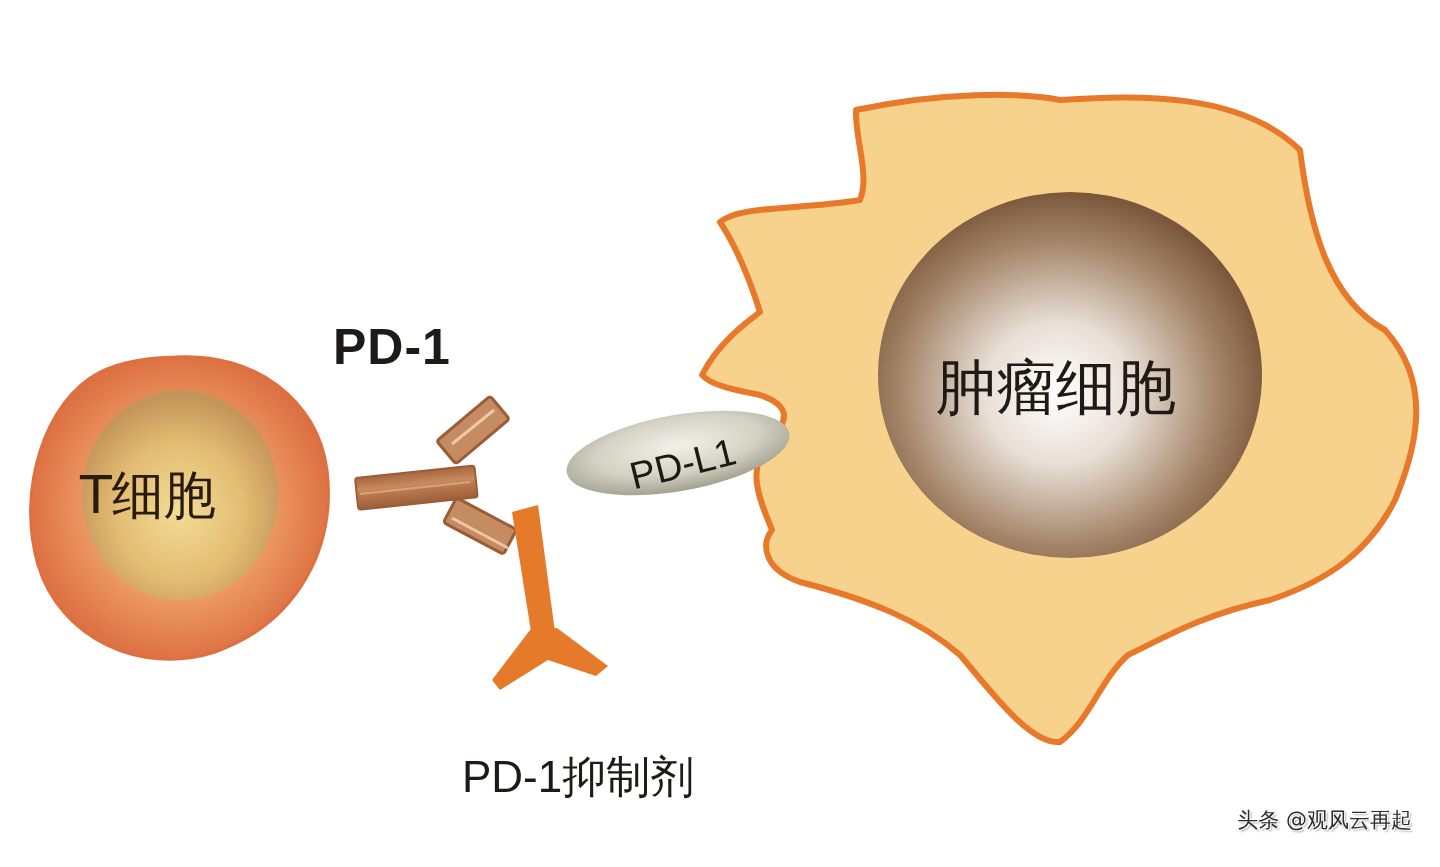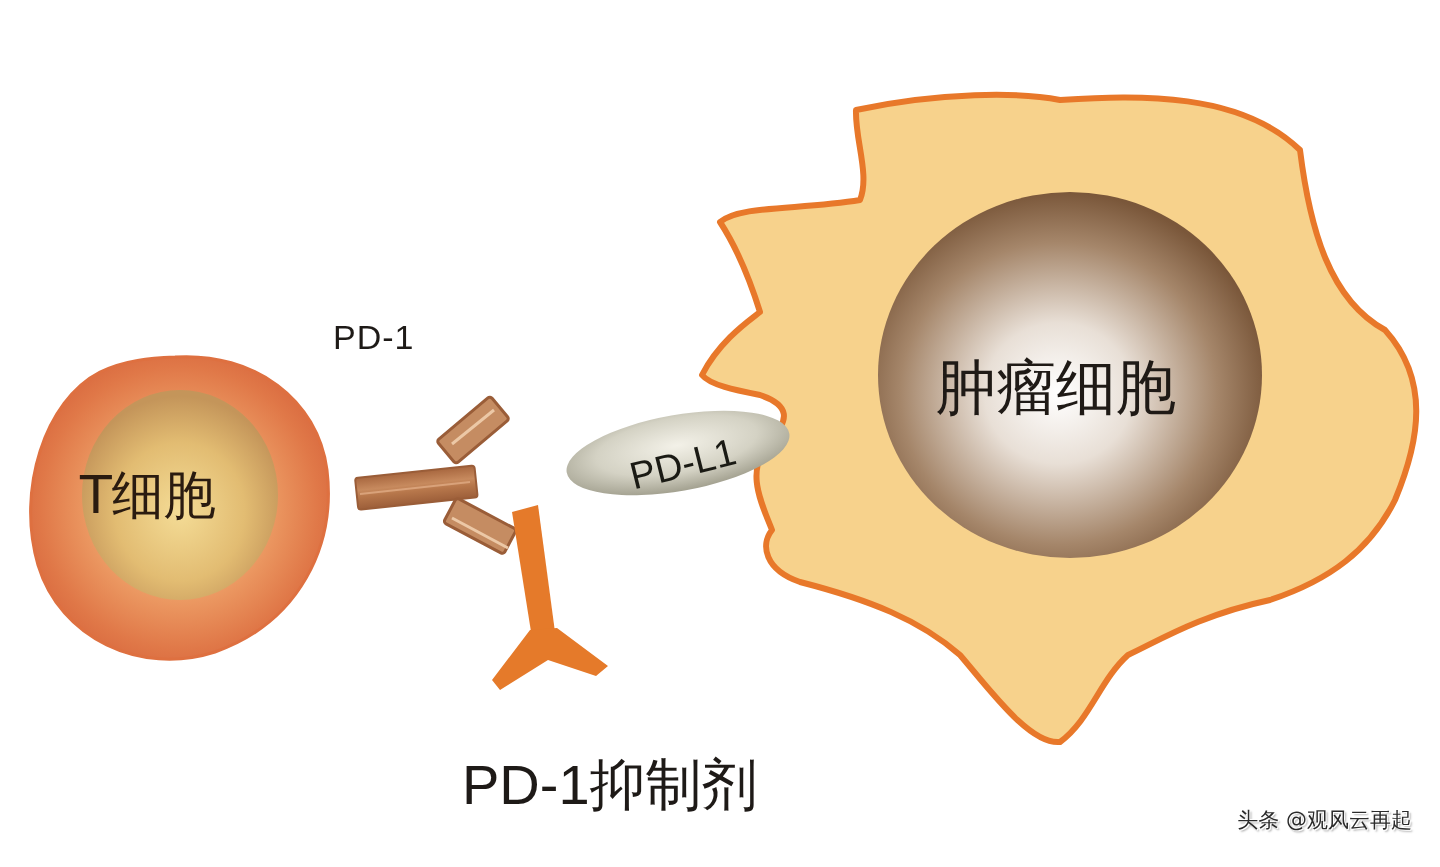--- a/index.html
+++ b/index.html
@@ -1,20 +1,20 @@
 <!DOCTYPE html>
 <html><head>
 <meta charset="utf-8">
 <style>
   html, body { margin: 0; padding: 0; background: #ffffff; }
   body { width: 1440px; height: 867px; position: relative; overflow: hidden; font-family: "DejaVu Sans", sans-serif; }
   #diagram { position: absolute; left: 0; top: 0; width: 1440px; height: 867px; }
   .label-html { position: absolute; color: #1e1a17; white-space: nowrap; }
-  #pd1-label { left: 333px; top: 318px; font-size: 34px; font-family: "Liberation Sans", "DejaVu Sans", sans-serif; letter-spacing: 1px; }
-  #inhibitor-label { left: 462px; top: 748px; font-size: 56px; font-family: "Liberation Sans", "DejaVu Sans", sans-serif; }
+  #pd1-label { left: 333px; top: 318px; font-size: 50px; font-family: "Liberation Sans", "DejaVu Sans", sans-serif; letter-spacing: 1px; font-weight: bold; }
+  #inhibitor-label { left: 462px; top: 748px; font-size: 44px; font-family: "Liberation Sans", "DejaVu Sans", sans-serif; }
   #watermark { right: 28px; top: 806px; font-size: 21px; color: #2b2b2b; text-shadow: 1px 1px 0 #ffffff, -1px -1px 0 #ffffff, 2px 2px 2px rgba(0,0,0,0.35); }
 </style>
 </head>
 <body>
 
 <svg id="diagram" width="1440" height="867" viewBox="0 0 1440 867" xmlns="http://www.w3.org/2000/svg">
   <defs>
     <radialGradient id="tOuterGrad" cx="50%" cy="50%" r="55%">
       <stop offset="55%" stop-color="#ec9a63"></stop>
       <stop offset="85%" stop-color="#e07848"></stop>

